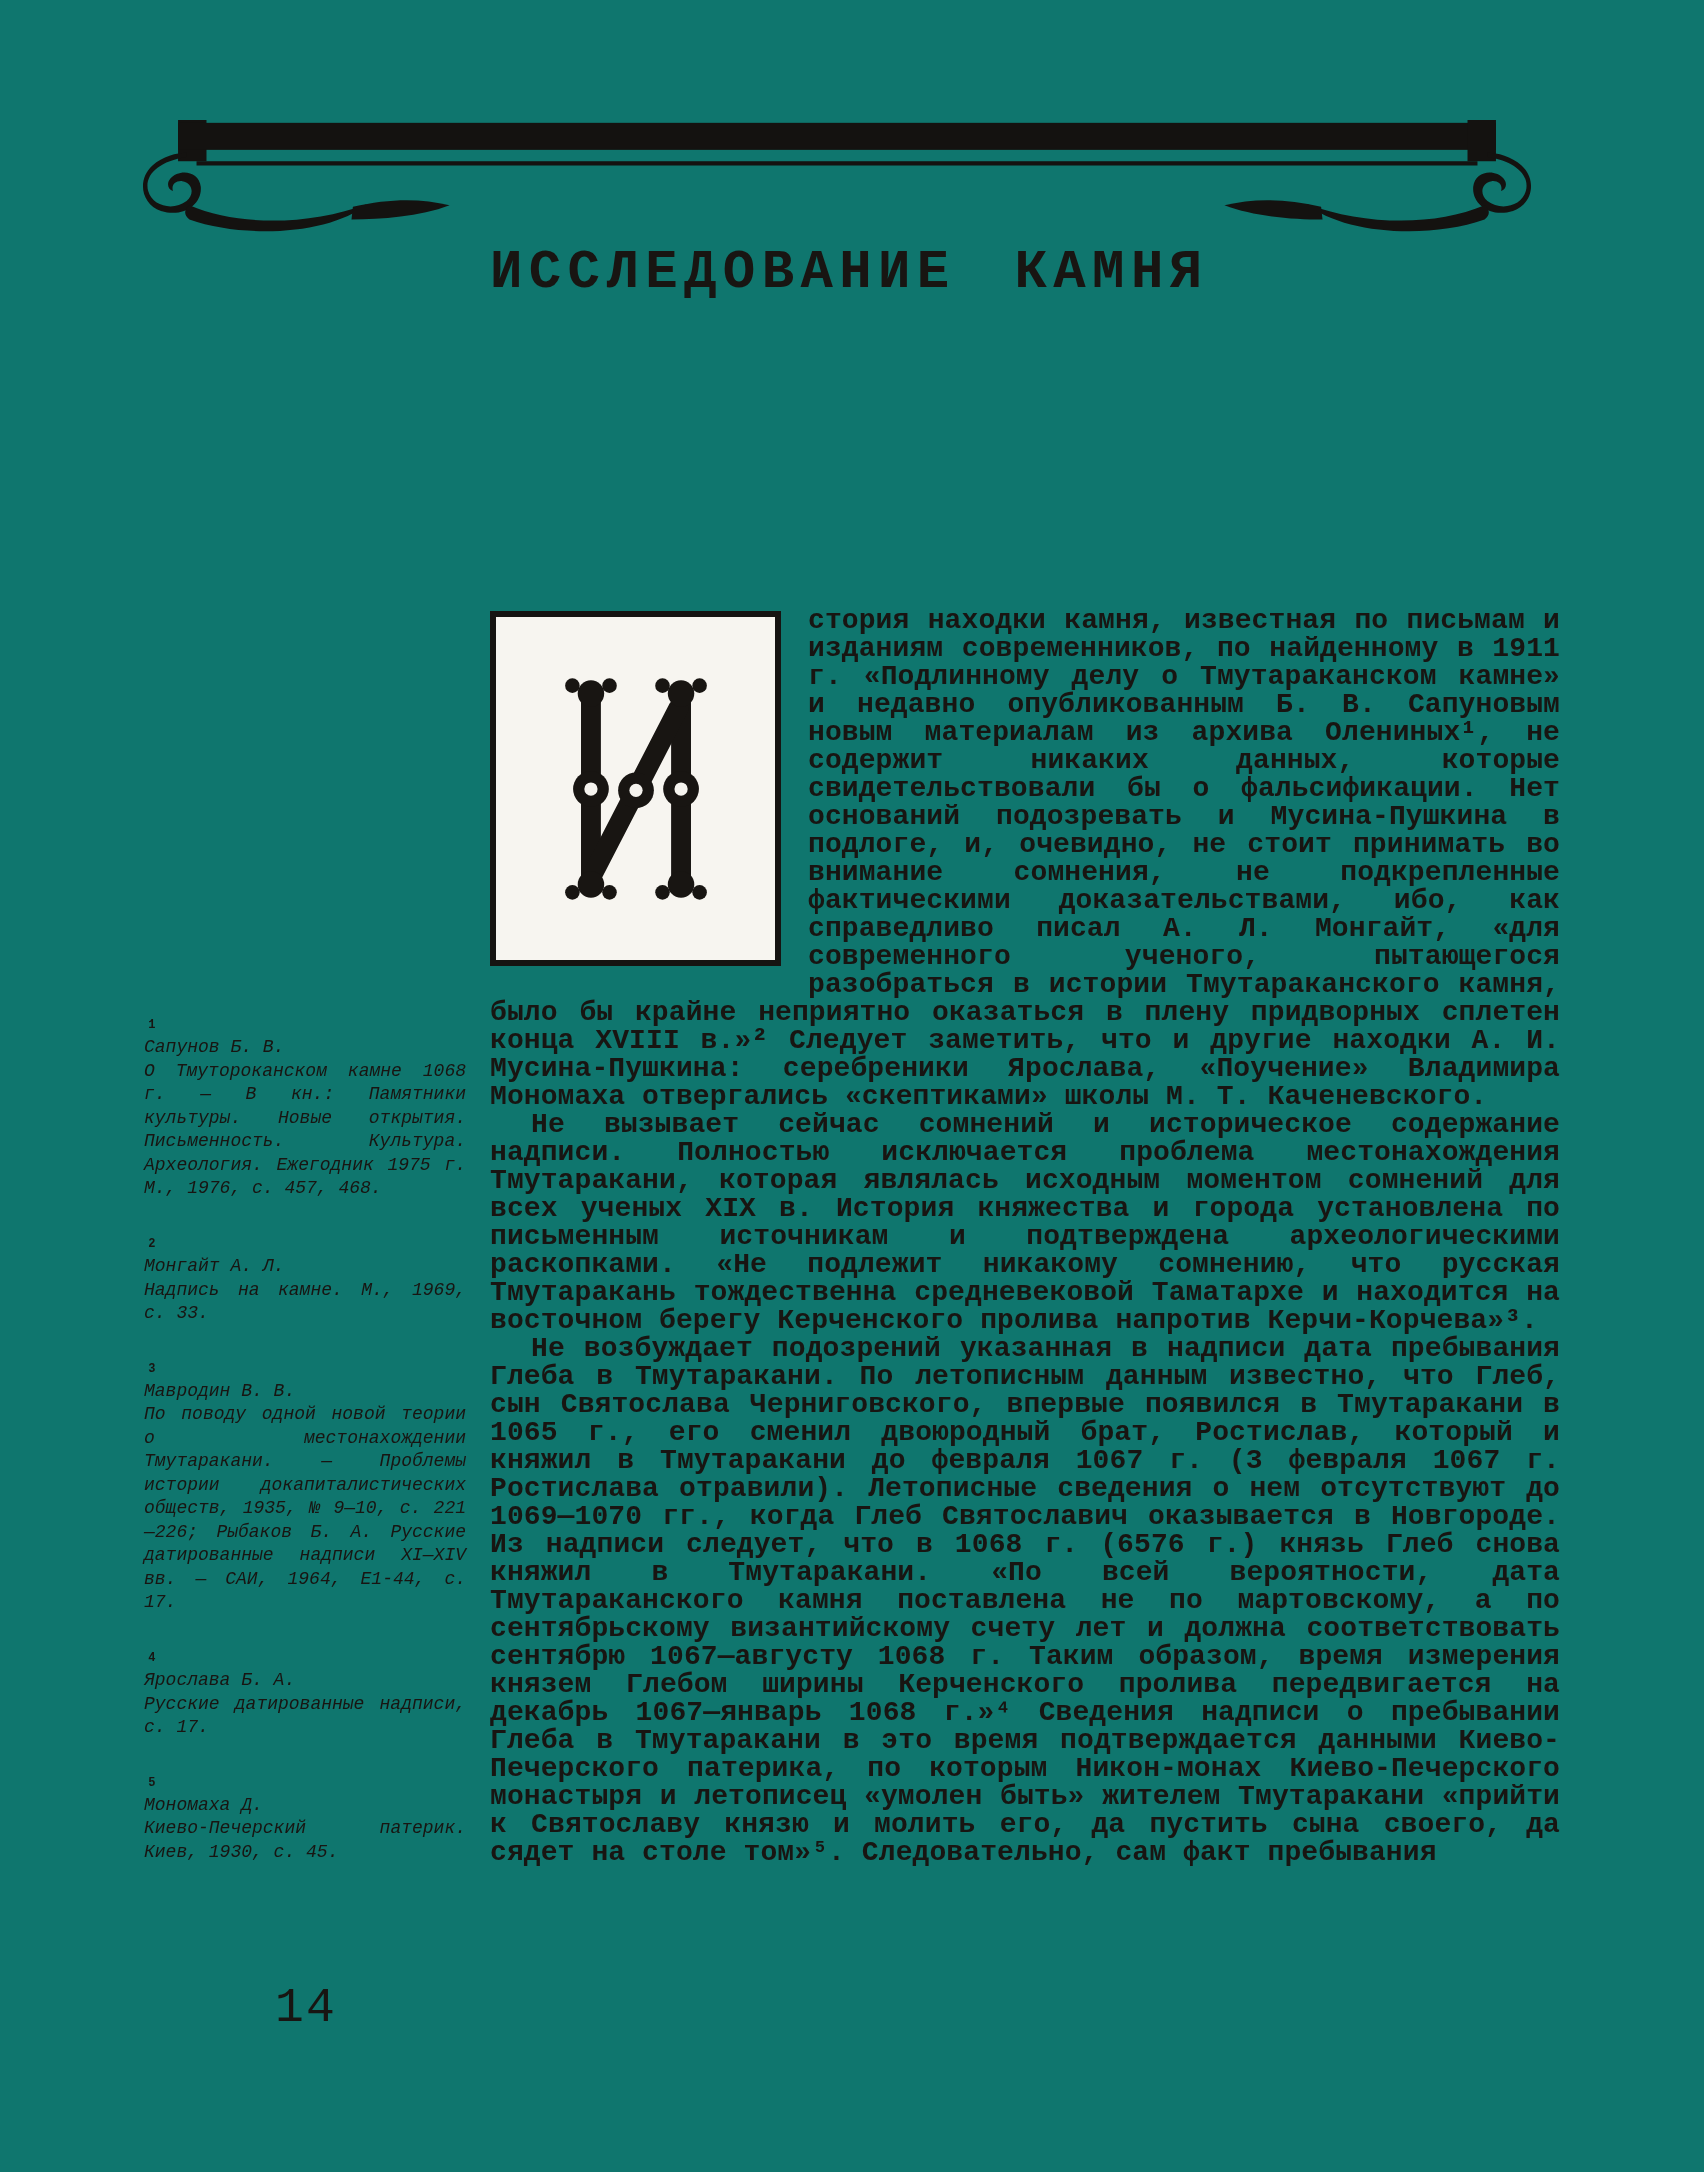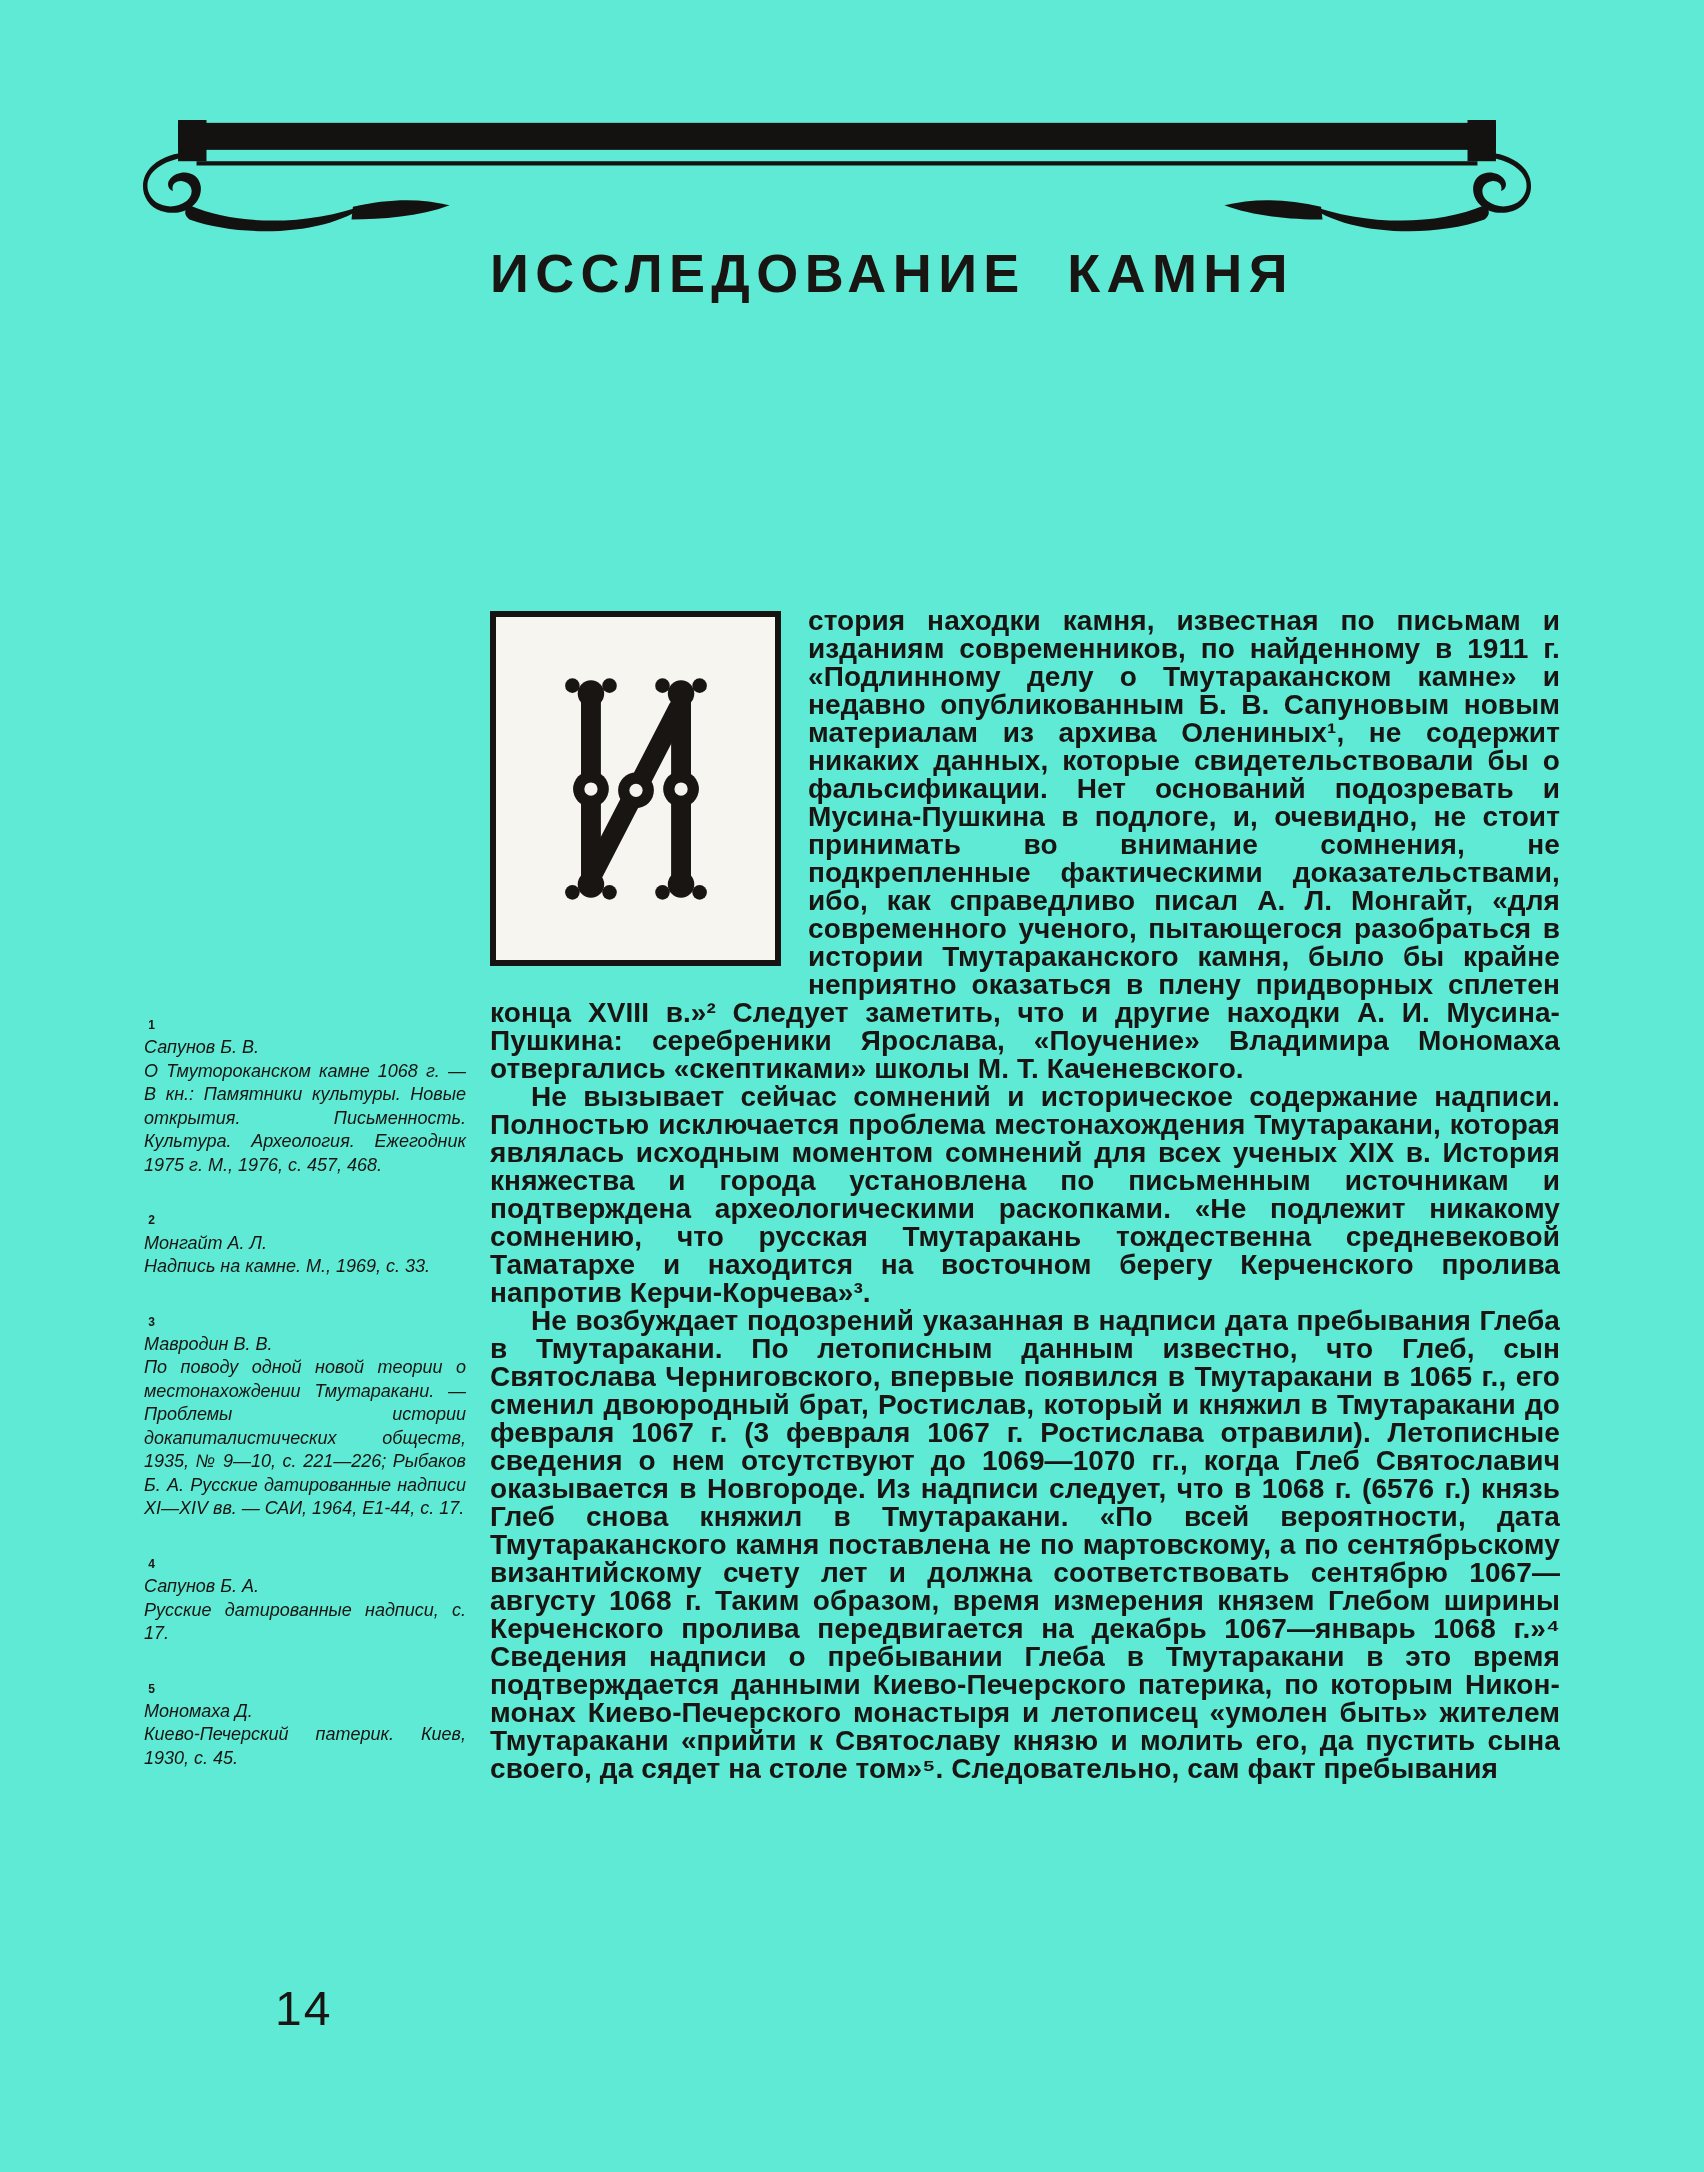--- a/index.html
+++ b/index.html
@@ -1,21 +1,21 @@
 <!DOCTYPE html>
 <html style="font-size:11.4px"><head>
 <meta charset="utf-8">
 <style>
   html,body{margin:0;padding:0;}
   body{background:#dddcd7;}
   .page{
     position:relative;
     width:1705px;height:2172px;
-    background:#5eead4;
-    font-family:Liberation Sans, sans-serif;
+    background:#0f766e;
+    font-family:Liberation Mono, monospace;
     color:#181512;
     overflow:hidden;
   }
   
   .headpiece{position:absolute;left:138px;top:120px;width:1398px;height:118px;}
   .headpiece *{fill:#141210;}
   
   .title{
     position:absolute;left:490px;top:239px;margin:0;
     font-size:54px;font-weight:600;line-height:68px;
@@ -131,21 +131,21 @@
     </div>
 
     <div class="note">
       <div class="note-num">3</div>
       <span class="note-author">Мавродин В. В.</span>
       <span class="note-text">По поводу одной новой теории о местонахождении Тмутаракани. — Проблемы истории докапиталистических обществ, 1935, № 9—10, с. 221—226; Рыбаков Б. А. Русские датированные надписи XI—XIV вв. — САИ, 1964, Е1-44, с. 17.</span>
     </div>
 
     <div class="note">
       <div class="note-num">4</div>
-      <span class="note-author">Сапунов Б. А.</span>
+      <span class="note-author">Ярослава Б. А.</span>
       <span class="note-text">Русские датированные надписи, с. 17.</span>
     </div>
 
     <div class="note">
       <div class="note-num">5</div>
       <span class="note-author">Мономаха Д.</span>
       <span class="note-text">Киево-Печерский патерик. Киев, 1930, с. 45.</span>
     </div>
 
   </aside>

